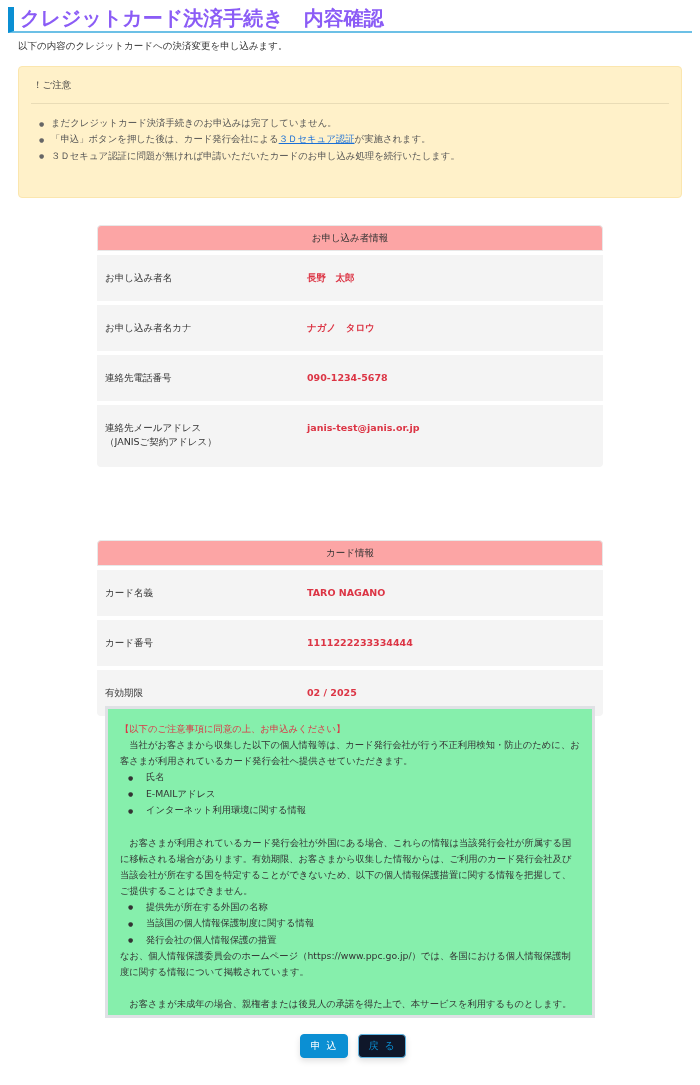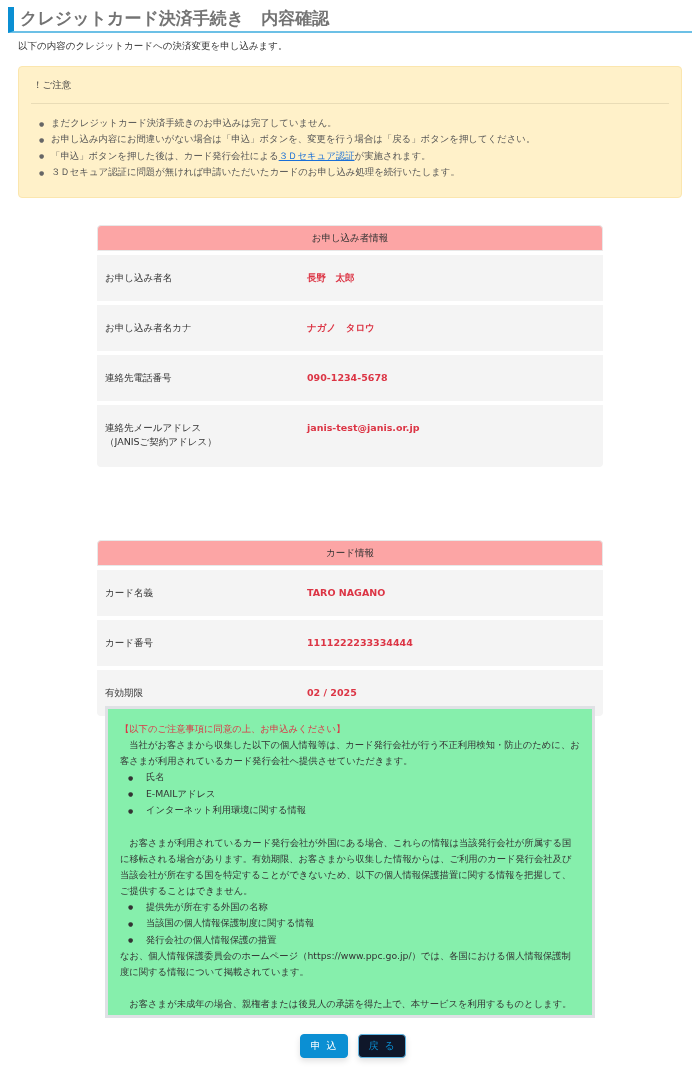--- a/index.html
+++ b/index.html
@@ -4,21 +4,21 @@
   <style>
     * { box-sizing: border-box; margin: 0; padding: 0; }
     html, body { width: 700px; height: 1085px; background: #ffffff; overflow: hidden; }
     body { font-family: "DejaVu Sans", "Liberation Sans", sans-serif; color: #333; font-size: 10px; position: relative; }
 
     .page-title {
       position: absolute; left: 8px; top: 7px; width: 684px; height: 26px;
       border-left: 6px solid #0b8fd3;
       border-bottom: 2px solid #6cc0e6;
       padding-left: 6px;
-      font-size: 17px; font-weight: bold; color: #737373;
+      font-size: 20px; font-weight: bold; color: #8b5cf6;
       line-height: 22px;
     }
     .intro { position: absolute; left: 18px; top: 40px; font-size: 9.5px; color: #333; }
 
     .notice {
       position: absolute; left: 18px; top: 66px; width: 664px; height: 132px;
       background: #fff1c9; border: 1px solid #fbe6ae; border-radius: 4px;
     }
     .notice-title { position: absolute; left: 14px; top: 12px; font-size: 9.5px; color: #444; }
     .notice-divider { position: absolute; left: 12px; right: 12px; top: 36px; height: 1px; background: #e9dcb6; }
@@ -59,21 +59,20 @@
 <body>
 
 <div class="page-title">クレジットカード決済手続き　内容確認</div>
 <div class="intro">以下の内容のクレジットカードへの決済変更を申し込みます。</div>
 
 <div class="notice">
   <div class="notice-title">！ご注意</div>
   <div class="notice-divider"></div>
   <ul class="notice-list">
     <li>まだクレジットカード決済手続きのお申込みは完了していません。</li>
-    <li>お申し込み内容にお間違いがない場合は「申込」ボタンを、変更を行う場合は「戻る」ボタンを押してください。</li>
     <li><span>「申込」ボタンを押した後は、カード発行会社による</span><a href="#">３Ｄセキュア認証</a><span>が実施されます。</span></li>
     <li>３Ｄセキュア認証に問題が無ければ申請いただいたカードのお申し込み処理を続行いたします。</li>
   </ul>
 </div>
 
 <div class="info-table" style="top:225px;">
   <div class="info-head">お申し込み者情報</div>
   <div class="info-row">
     <div class="info-label">お申し込み者名</div>
     <div class="info-value">長野　太郎</div>

